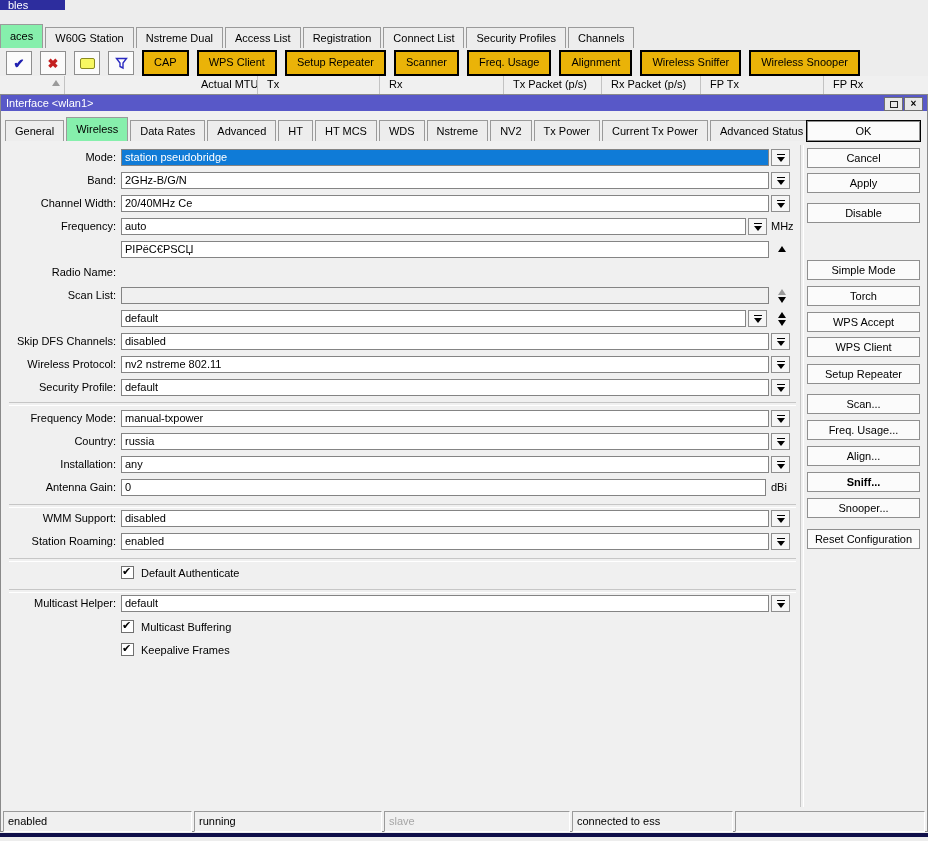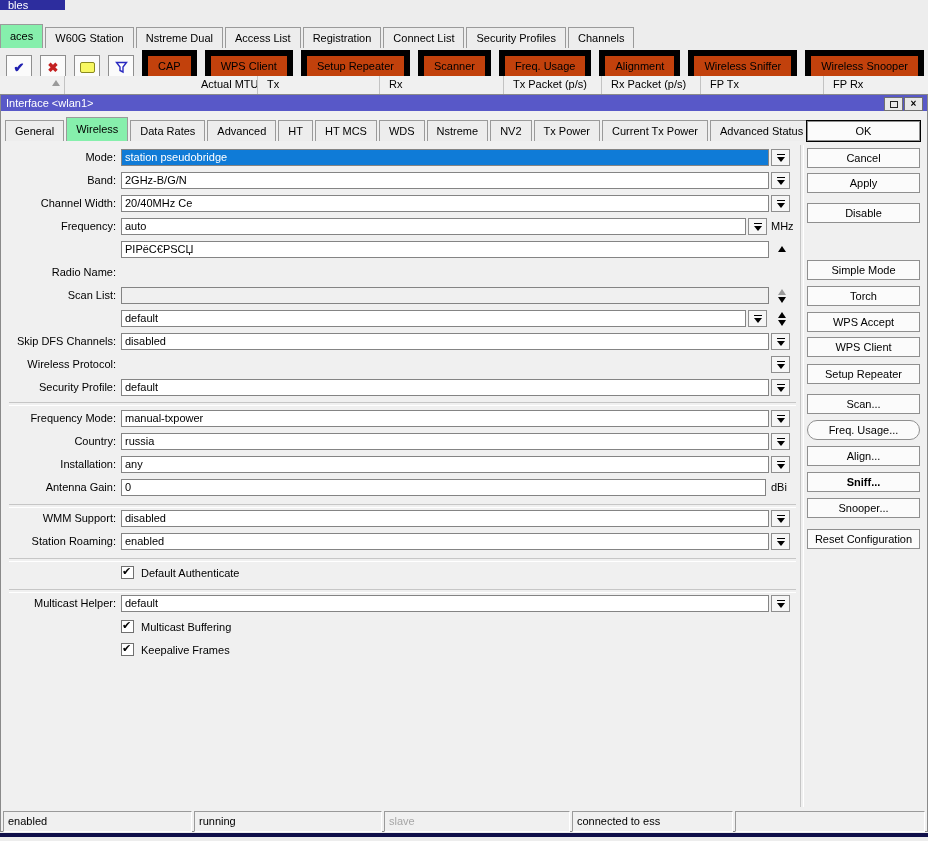--- a/index.html
+++ b/index.html
@@ -9,21 +9,21 @@
   
   .bg-titlebar{left:0;top:0;width:57px;height:10px;background:#2d2d9e;color:#fff;
                font-size:11px;line-height:10px;padding-left:8px;overflow:hidden;}
   .tabstrip{display:flex;align-items:flex-end;}
   .tab{height:20px;line-height:20px;padding:0 9px;background:#ededed;
        border:1px solid #9a9a9a;border-bottom:none;margin-right:2px;white-space:nowrap;}
   .tab.sel{background:#86efac;height:23px;line-height:23px;}
   .toolbar{left:6px;top:50px;display:flex;gap:8px;align-items:center;}
   .icon-btn{width:24px;height:22px;border:1px solid #8f8f8f;background:#fbfbfb;
             display:flex;align-items:center;justify-content:center;}
-  .t-btn{height:22px;line-height:20px;padding:0 10px;border:6px solid #000000;background:#c2410c;
+  .t-btn{height:22px;line-height:20px;padding:0 10px;border:2px solid #000000;background:#eab308;
          white-space:nowrap;}
   .hdr{left:0;top:76px;width:928px;height:18px;background:#f0f0f0;border-bottom:1px solid #b5b5b5;}
   .hdr-cell{position:absolute;top:0;height:18px;line-height:17px;padding-left:9px;
             border-right:1px solid #c3c3c3;overflow:hidden;white-space:nowrap;box-sizing:border-box;}
   .sort-ico{position:absolute;left:52px;top:4px;width:0;height:0;
             border-left:4px solid transparent;border-right:4px solid transparent;
             border-bottom:6px solid #9a9a9a;}
   
   .dialog{left:0;top:94px;width:928px;height:738px;background:#f0f0f0;
           border:1px solid #8a8a8a;box-sizing:border-box;}
@@ -202,20 +202,21 @@
   <div class="tri-up" style="position:absolute;left:777px;top:217px;"></div>
   <div class="tri-down" style="position:absolute;left:777px;top:225px;"></div>
 
   <div class="lbl" style="top:238px;">Skip DFS Channels:</div>
   <div class="field" style="left:120px;top:238px;width:648px;">disabled</div>
   <div class="dd" style="left:770px;top:238px;">
       <span class="dd-glyph"></span>
     </div>
 
   <div class="lbl" style="top:261px;">Wireless Protocol:</div>
+  <div class="field" style="left:120px;top:261px;width:648px;">nv2 nstreme 802.11</div>
   <div class="dd" style="left:770px;top:261px;">
       <span class="dd-glyph"></span>
     </div>
 
   <div class="lbl" style="top:284px;">Security Profile:</div>
   <div class="field" style="left:120px;top:284px;width:648px;">default</div>
   <div class="dd" style="left:770px;top:284px;">
       <span class="dd-glyph"></span>
     </div>
 
@@ -280,21 +281,21 @@
   <div class="side-btn" style="top:53px;">Cancel</div>
   <div class="side-btn" style="top:78px;">Apply</div>
   <div class="side-btn" style="top:108px;">Disable</div>
   <div class="side-btn" style="top:133px;margin-top:32px;">Comment</div>
   <div class="side-btn" style="top:165px;">Simple Mode</div>
   <div class="side-btn" style="top:191px;">Torch</div>
   <div class="side-btn" style="top:217px;">WPS Accept</div>
   <div class="side-btn" style="top:242px;">WPS Client</div>
   <div class="side-btn" style="top:269px;">Setup Repeater</div>
   <div class="side-btn" style="top:299px;">Scan...</div>
-  <div class="side-btn" style="top:325px;border-radius:10px;">Freq. Usage...</div>
+  <div class="side-btn" style="top:325px;">Freq. Usage...</div>
   <div class="side-btn" style="top:351px;">Align...</div>
   <div class="side-btn" style="top:377px;font-weight:bold;">Sniff...</div>
   <div class="side-btn" style="top:403px;">Snooper...</div>
   <div class="side-btn" style="top:434px;">Reset Configuration</div>
 
   <div class="status-seg" style="left:2px;top:716px;width:189px;">enabled</div>
   <div class="status-seg" style="left:193px;top:716px;width:188px;">running</div>
   <div class="status-seg grayed" style="left:383px;top:716px;width:186px;">slave</div>
   <div class="status-seg" style="left:571px;top:716px;width:161px;">connected to ess</div>
   <div class="status-seg" style="left:734px;top:716px;width:190px;"></div>

